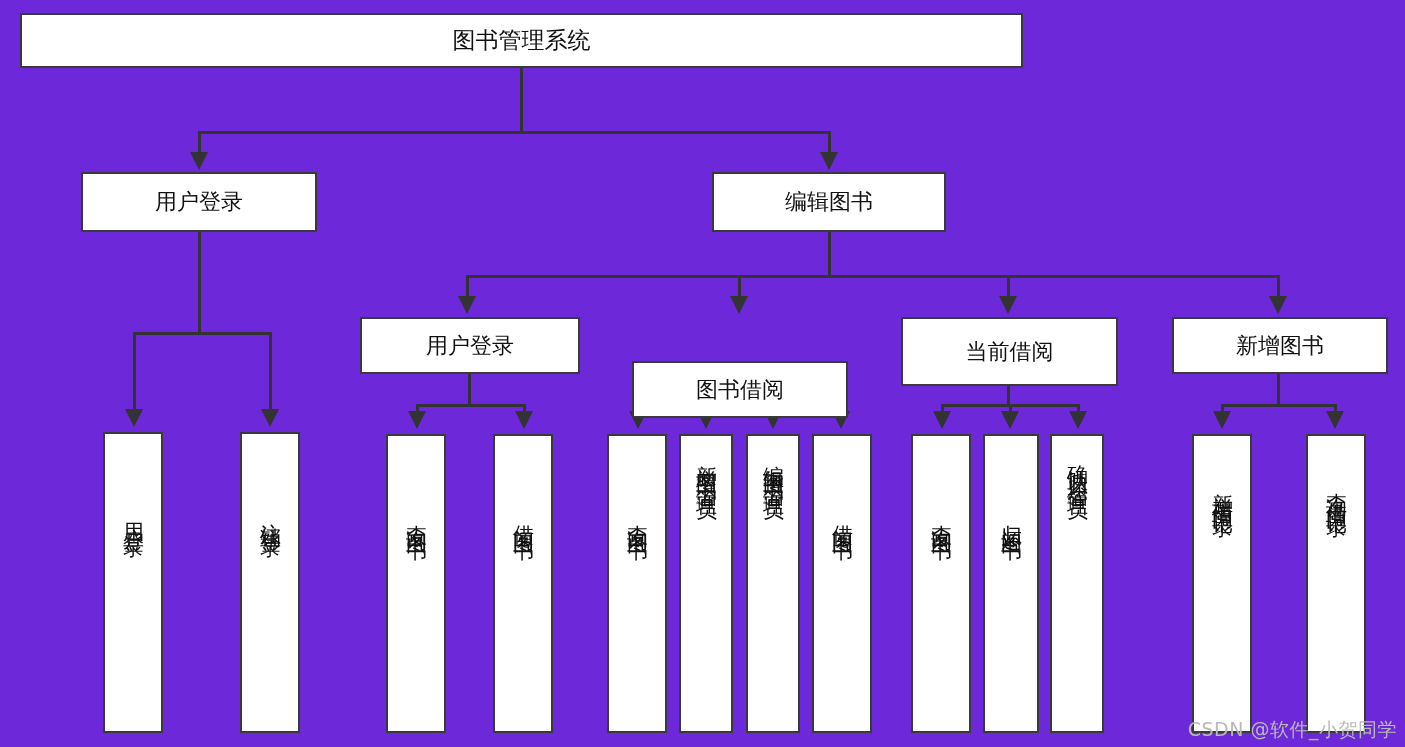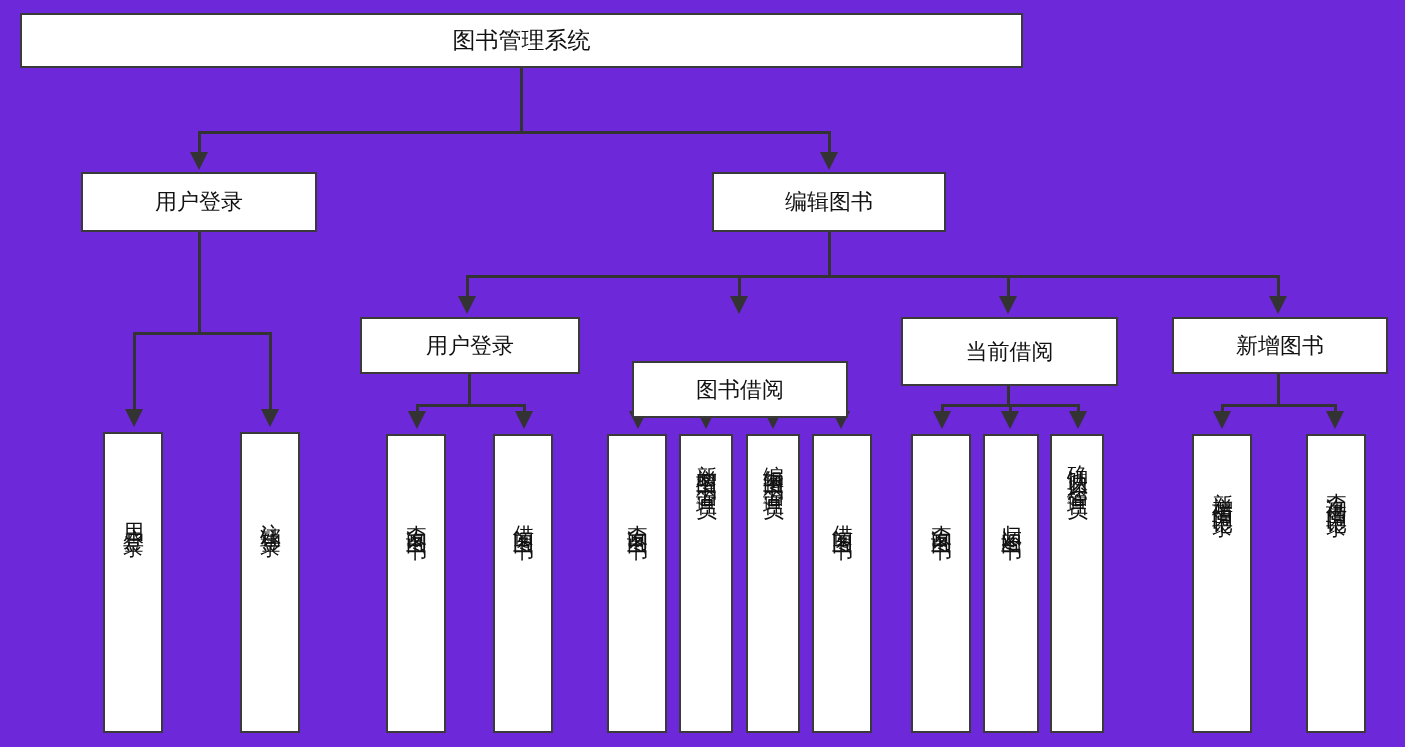--- a/index.html
+++ b/index.html
@@ -213,14 +213,15 @@
     <span class="vtext">确认归还（管理员）</span>
   </div>
 
   <div class="node leaf" style="left:1192px; top:434px; width:60px; height:299px; padding-top:40px;">
     <span class="vtext">新增借阅记录</span>
   </div>
   <div class="node leaf" style="left:1306px; top:434px; width:60px; height:299px; padding-top:40px;">
     <span class="vtext">查询借阅记录</span>
   </div>
 
+  <div id="watermark">CSDN @软件_小贺同学</div>
 
 </div>
 
 </body></html>

